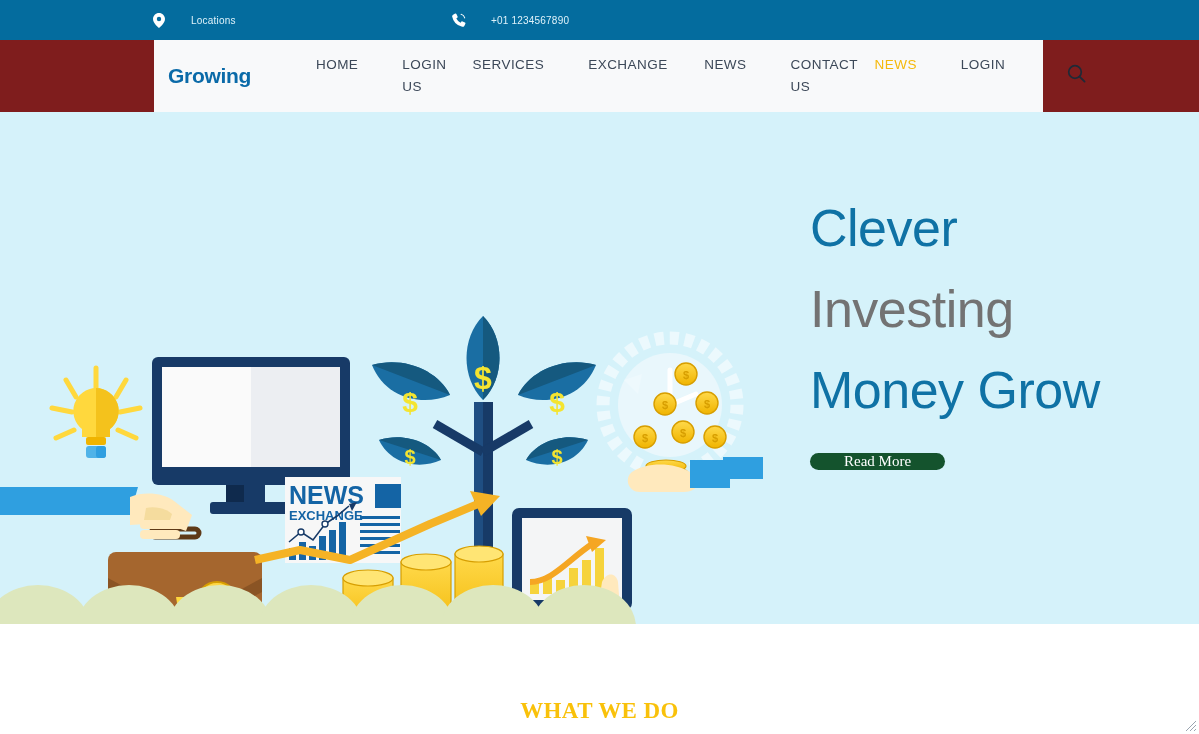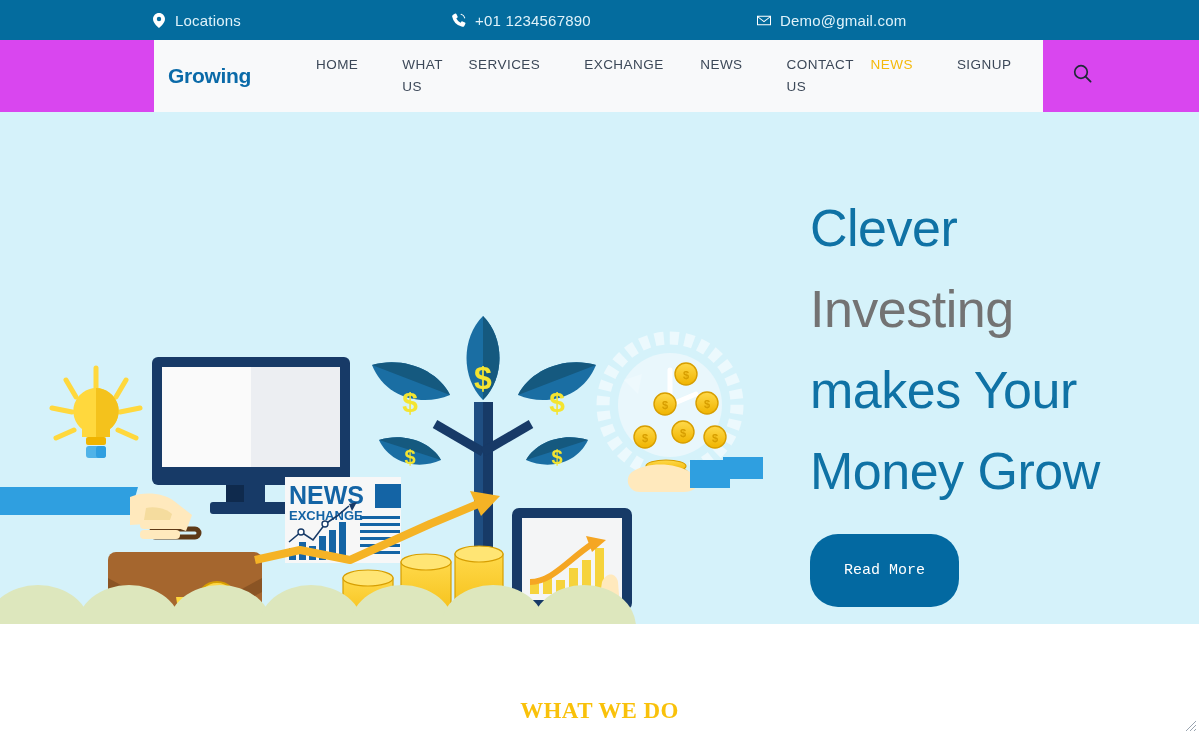--- a/index.html
+++ b/index.html
@@ -14,32 +14,32 @@
   .topbar {
     height:40px; background:#046C9E; width:100%;
     display:flex; align-items:center;
     position:relative;
   }
   .topbar-inner {
     width:1199px; display:flex; align-items:center;
     padding-left:152px;
   }
   .tb-item {
-    display:flex; align-items:center; gap:9px;
-    color:#dff2fa; font-size:15px; letter-spacing:.2px;
+    display:flex; align-items:center; gap:25px;
+    color:#dff2fa; font-size:10px; letter-spacing:.2px;
     white-space:nowrap;
   }
   .tb-item.loc   { width:300px; }
   .tb-item.phone { width:305px; }
   .tb-item.mail  { width:300px; }
   .tb-ico { display:inline-flex; width:14px; height:14px; align-items:center; justify-content:center; color:#fff; }
   .tb-ico svg { display:block; }
 
   
-  .navwrap { width:100%; height:72px; background:#d946ef; position:relative; }
+  .navwrap { width:100%; height:72px; background:#7f1d1d; position:relative; }
   .navbar {
     position:absolute; left:154px; top:0; width:889px; height:72px;
     background:#f8f9fa;
     display:flex; align-items:flex-start;
   }
   .logo {
     color:#0a6aa8; font-weight:bold; font-size:21px;
     letter-spacing:-.3px;
     padding:24px 0 0 14px; width:162px; flex:none;
   }
@@ -68,24 +68,24 @@
     position:absolute; left:810px; top:76px; width:370px;
   }
   .hero-copy h1 {
     font-size:52px; line-height:81px; font-weight:normal;
     letter-spacing:-.5px;
   }
   .hl-blue { color:#0f72a5; display:block; }
   .hl-dark { color:#737373; display:block; }
   .readmore {
     display:inline-block; margin-top:22px;
-    background:#0369a1; color:#ffffff;
-    font-size:15px; padding:28px 34px;
+    background:#14532d; color:#ffffff;
+    font-size:15px; padding:0 34px;
     border:none; border-radius:28px; cursor:pointer;
-    font-family:Liberation Mono, monospace;
+    font-family:Liberation Serif, serif;
   }
   .scallops { position:absolute; left:0; bottom:0; width:640px; height:45px; }
 
   
   .whatwedo {
     width:100%; height:182px; background:#ffffff;
     display:flex; align-items:flex-start; justify-content:center;
   }
   .whatwedo h2 {
     margin-top:74px; color:#f9c10a;
@@ -115,61 +115,53 @@
     <div class="tb-item phone">
       <span class="tb-ico">
         <svg width="14" height="14" viewBox="0 0 14 14">
             <path fill="#ffffff" d="M3.2.6 1.1 1.7C.3 2.1 0 3 .2 3.8a13 13 0 0 0 10 10c.8.2 1.7-.1 2.1-.9l1.1-2.1c.2-.5 0-1-.4-1.2l-2.5-1.2c-.4-.2-.9-.1-1.2.3l-.8 1A10 10 0 0 1 4.3 5.5l1-.8c.4-.3.5-.8.3-1.2L4.4 1C4.2.6 3.7.4 3.2.6z"></path>
             <path fill="#ffffff" d="M8.6 1.2a.5.5 0 0 1 .6-.4 5.4 5.4 0 0 1 4 4 .5.5 0 1 1-1 .2 4.4 4.4 0 0 0-3.2-3.2.5.5 0 0 1-.4-.6z"></path>
           </svg>
       </span>
       <span>+01 1234567890</span>
     </div>
 
-    <div class="tb-item mail">
-      <span class="tb-ico">
-        <svg width="14" height="11" viewBox="0 0 14 11">
-            <path fill="#ffffff" d="M0 .8v9.4h14V.8zm12.6.9L7 6 1.4 1.7zM1 9.3V2.6L7 7.2l6-4.6v6.7z"></path>
-          </svg>
-      </span>
-      <span>Demo@gmail.com</span>
-    </div>
 
   </div>
 </div>
 
 <div class="navwrap">
   <div class="navbar">
 
     <div class="logo">Growing</div>
 
     <nav class="menu">
       <div class="mi">
         <a href="#">HOME</a>
       </div>
       <div class="mi w2">
-        <a href="#">WHAT US</a>
+        <a href="#">LOGIN US</a>
       </div>
       <div class="mi">
         <a href="#">SERVICES</a>
       </div>
       <div class="mi">
         <a href="#">EXCHANGE</a>
       </div>
       <div class="mi">
         <a href="#">NEWS</a>
       </div>
       <div class="mi w2">
         <a href="#">CONTACT US</a>
       </div>
       <div class="mi login">
         <a href="#">NEWS</a>
       </div>
       <div class="mi">
-        <a href="#">SIGNUP</a>
+        <a href="#">LOGIN</a>
       </div>
     </nav>
 
     <div class="search-btn">
       <svg width="19" height="19" viewBox="0 0 19 19">
         <circle cx="8" cy="8" r="6.3" fill="none" stroke="#1f2a37" stroke-width="1.7"></circle>
         <line x1="12.6" y1="12.6" x2="17.6" y2="17.6" stroke="#1f2a37" stroke-width="1.8" stroke-linecap="round"></line>
       </svg>
     </div>
 
@@ -378,21 +370,20 @@
       <ellipse cx="402" cy="48" rx="52" ry="42"></ellipse>
       <ellipse cx="493" cy="48" rx="52" ry="42"></ellipse>
       <ellipse cx="584" cy="48" rx="52" ry="42"></ellipse>
     </g>
   </svg>
 
   <div class="hero-copy">
     <h1>
       <span class="hl-blue">Clever</span>
       <span class="hl-dark">Investing</span>
-      <span class="hl-blue">makes Your</span>
       <span class="hl-blue">Money Grow</span>
     </h1>
     <button class="readmore">Read More</button>
   </div>
 </div>
 
 <div class="whatwedo">
   <h2>WHAT WE DO</h2>
 </div>
 

